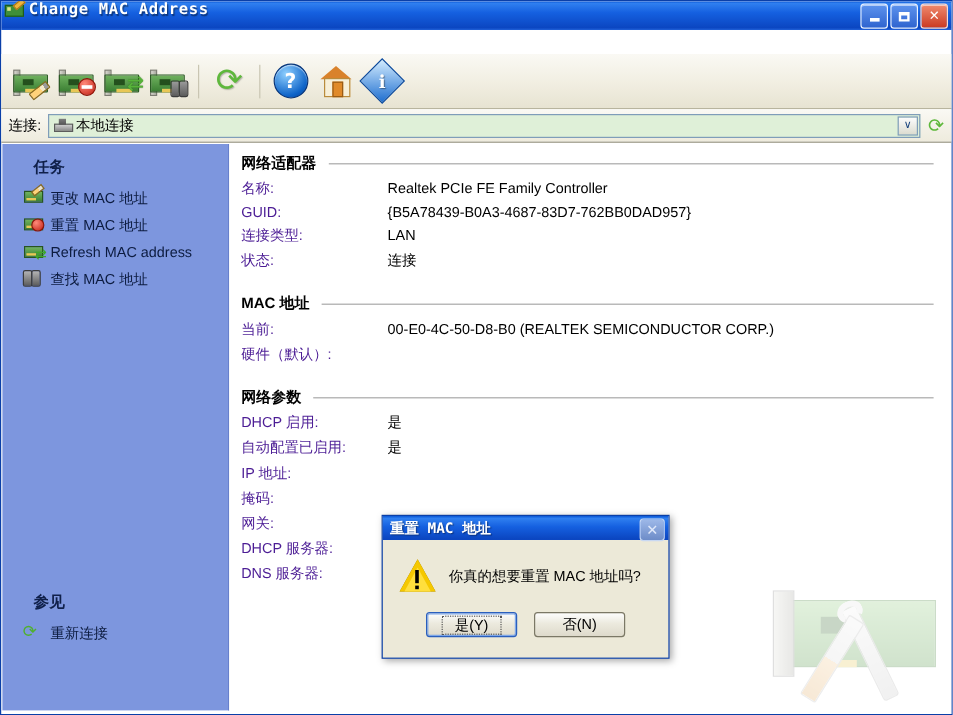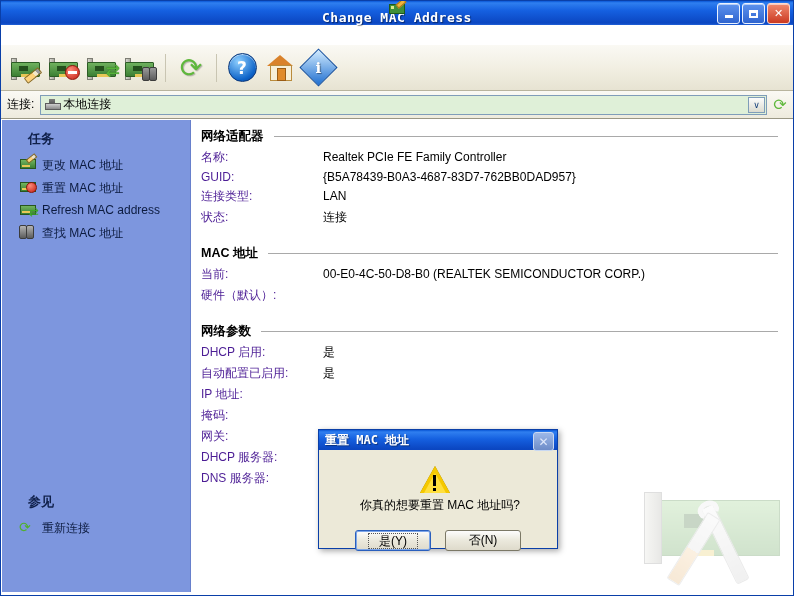--- a/index.html
+++ b/index.html
@@ -9,21 +9,21 @@
     font-size:12px;background:#ffffff;
     -webkit-font-smoothing:none;
   }
   .app{position:relative;width:794px;height:596px;overflow:hidden;
        border:1px solid #0a3fa8;box-sizing:border-box;background:#fff;}
 
   
   .titlebar{
     position:absolute;left:0;top:0;width:100%;height:24px;
     background:linear-gradient(to bottom,#0a57d6 0%,#2f7ff0 8%,#1560e0 40%,#0b46c1 92%,#2161d8 100%);
-    display:flex;align-items:center;flex-direction:column;
+    display:flex;align-items:flex-start;
   }
   .title-icon{width:16px;height:14px;margin:0 4px 0 3px;position:relative;}
   .title-icon .tcard{position:absolute;left:0;top:3px;width:14px;height:8px;background:#3f8f3a;border:1px solid #1d5a1b;}
   .title-icon .tdot{position:absolute;left:2px;top:5px;width:3px;height:3px;background:#d8e88a;}
   .title-icon .tpen{position:absolute;left:7px;top:0px;width:8px;height:3px;background:#f0b43c;transform:rotate(-40deg);border:1px solid #a8761a;}
   .title-text{
     color:#ffffff;font-weight:bold;font-size:13px;
     font-family:"DejaVu Sans Mono","Liberation Mono",monospace;
     letter-spacing:.5px;text-shadow:1px 1px 1px rgba(0,0,0,.45);
   }
@@ -156,21 +156,21 @@
     background:#ece9d8;border:1px solid #0a3fa8;box-shadow:2px 2px 6px rgba(0,0,0,.35);}
   .dlg-title{height:20px;display:flex;align-items:center;
     background:linear-gradient(to bottom,#0a57d6 0%,#2f7ff0 10%,#1560e0 45%,#0b46c1 95%);
     padding-left:6px;box-sizing:border-box;}
   .dlg-title .dt{color:#fff;font-weight:bold;font-size:12px;
     font-family:"DejaVu Sans Mono","Liberation Mono",monospace;text-shadow:1px 1px 1px rgba(0,0,0,.4);}
   .dlg-x{position:absolute;right:3px;top:2px;width:19px;height:17px;border-radius:3px;
     background:linear-gradient(to bottom,#9db8e8,#6d8cc8);border:1px solid #c8d8f2;
     color:#dfe8fa;font-weight:bold;font-size:12px;display:flex;align-items:center;justify-content:center;
     font-family:"DejaVu Sans",sans-serif;}
-  .dlg-body{display:flex;align-items:center;padding:16px 10px 0 14px;flex-direction:column;}
+  .dlg-body{display:flex;align-items:center;padding:16px 10px 0 14px;}
   .warn{width:31px;height:28px;position:relative;flex:0 0 31px;margin-right:10px;}
   .warn .tri{width:0;height:0;border-left:15px solid transparent;border-right:15px solid transparent;
     border-bottom:27px solid #f5c800;filter:drop-shadow(0 0 0 #8a6d00);}
   .warn .tri-in{position:absolute;left:4px;top:7px;width:0;height:0;border-left:11px solid transparent;border-right:11px solid transparent;border-bottom:20px solid #ffdf3d;}
   .warn .bang{position:absolute;left:13px;top:9px;width:3px;height:11px;background:#000;}
   .warn .dot{position:absolute;left:13px;top:22px;width:3px;height:3px;background:#000;}
   .dlg-msg{font-size:12px;color:#000;}
   .dlg-btns{display:flex;justify-content:center;gap:14px;margin-top:16px;}
   .btn{width:76px;height:21px;display:flex;align-items:center;justify-content:center;
     font-size:12px;color:#000;background:linear-gradient(to bottom,#fdfdfd,#eceade 45%,#dedacb);

